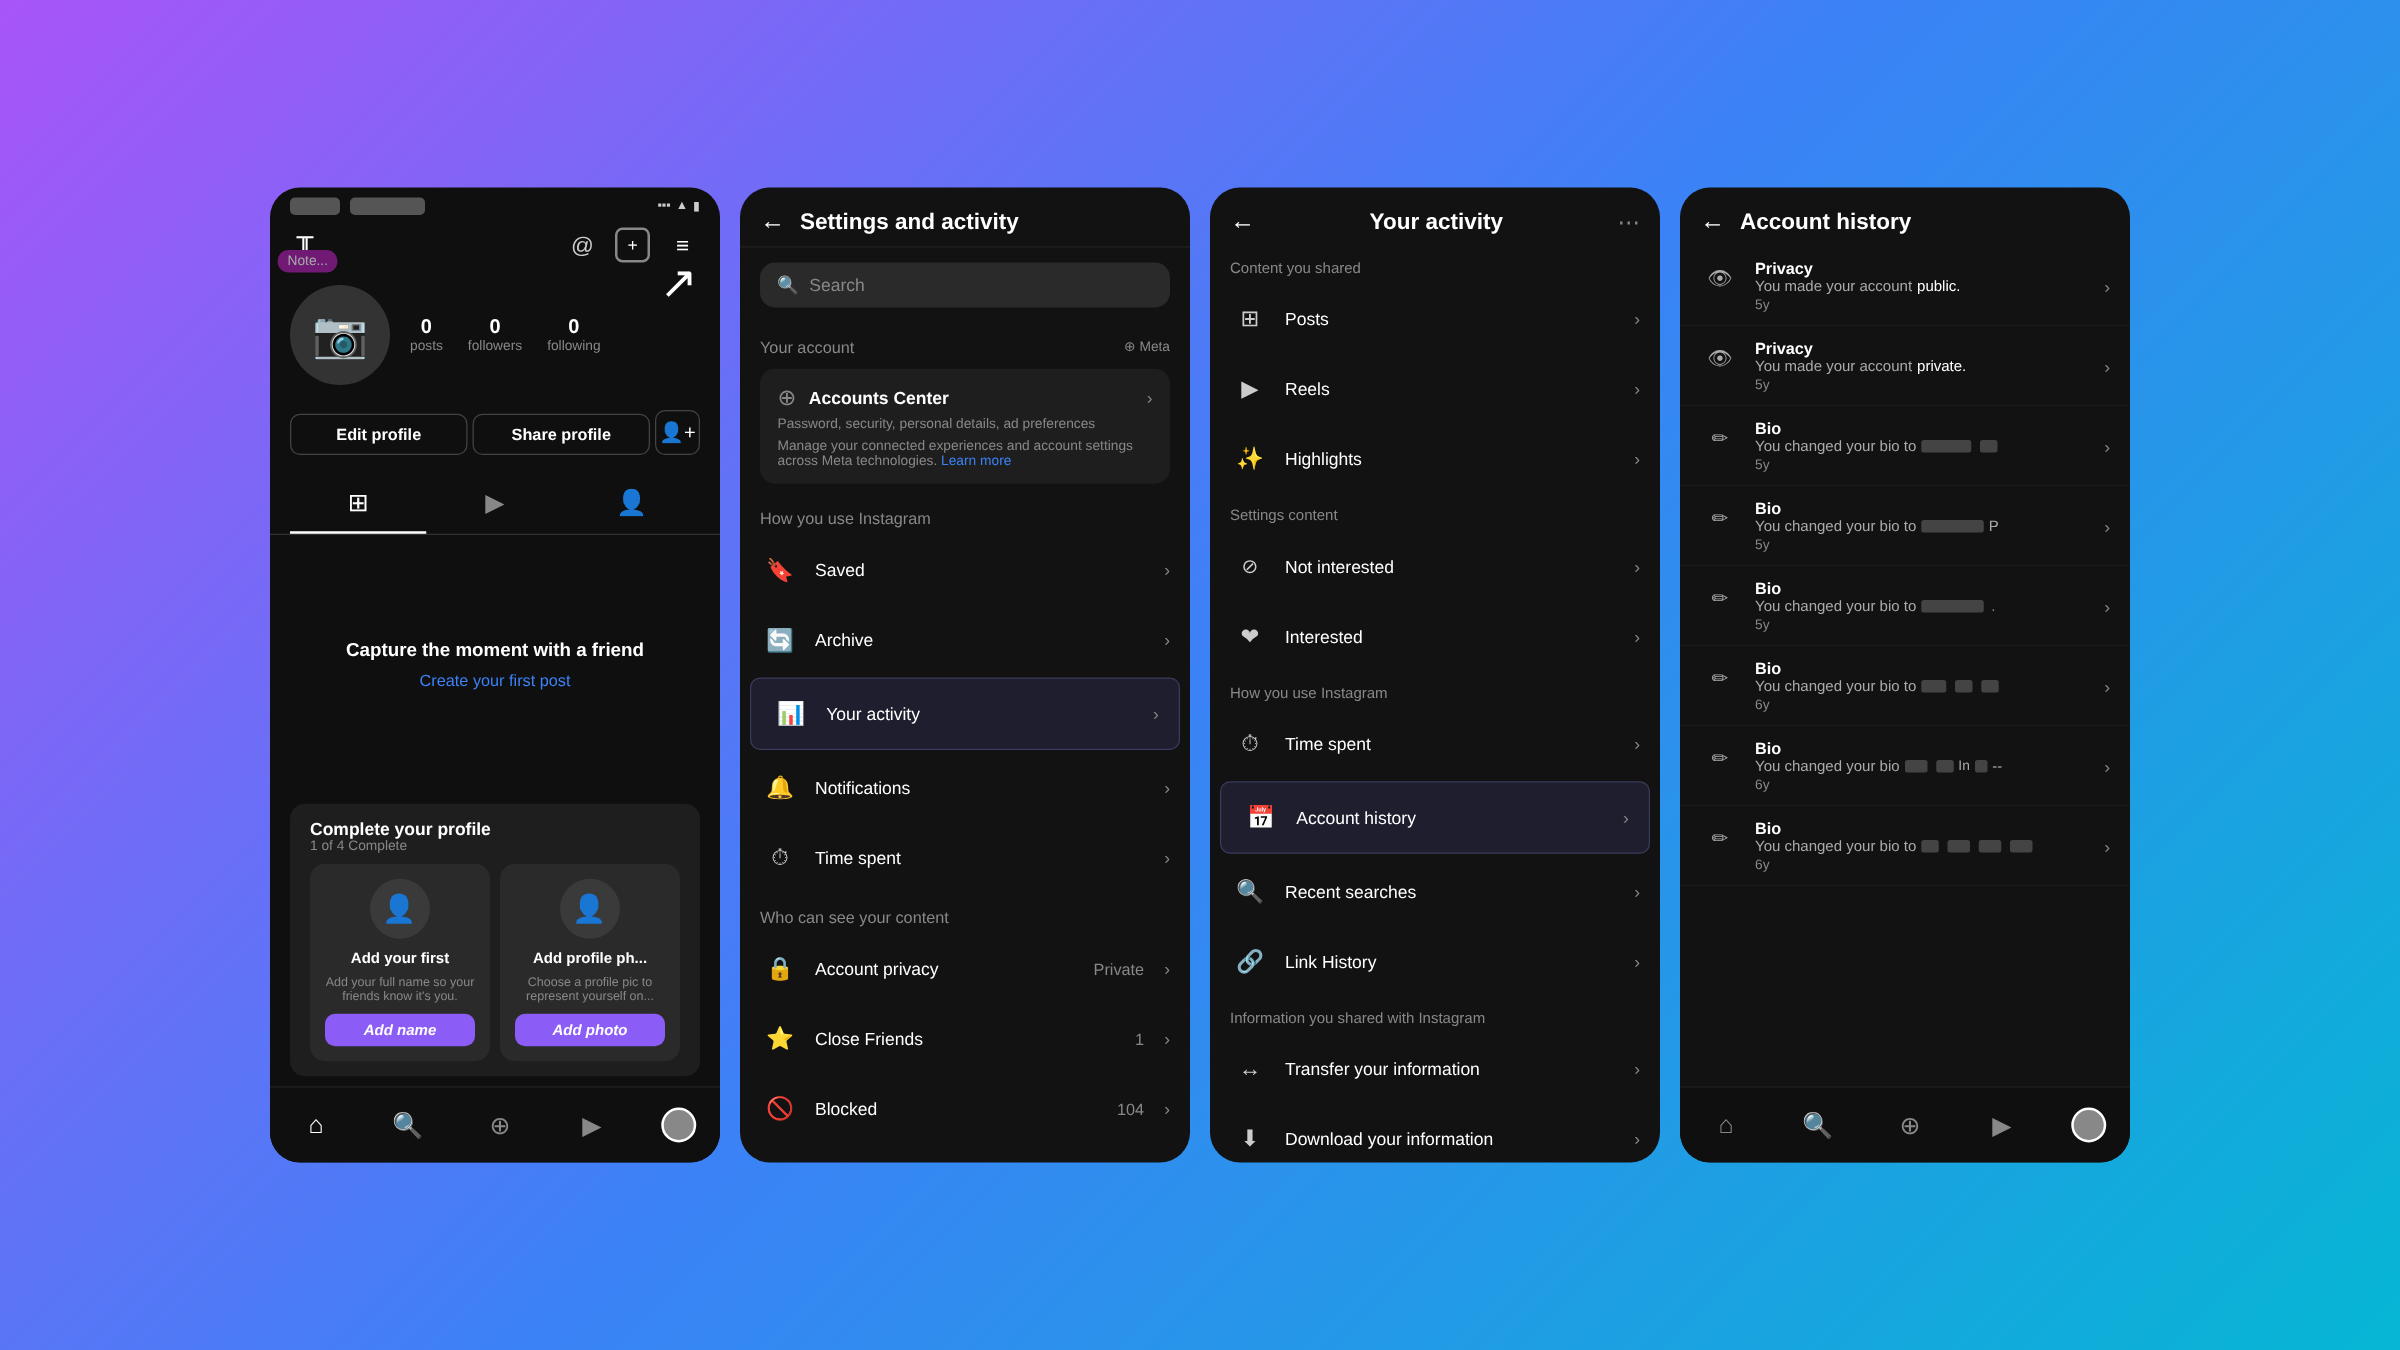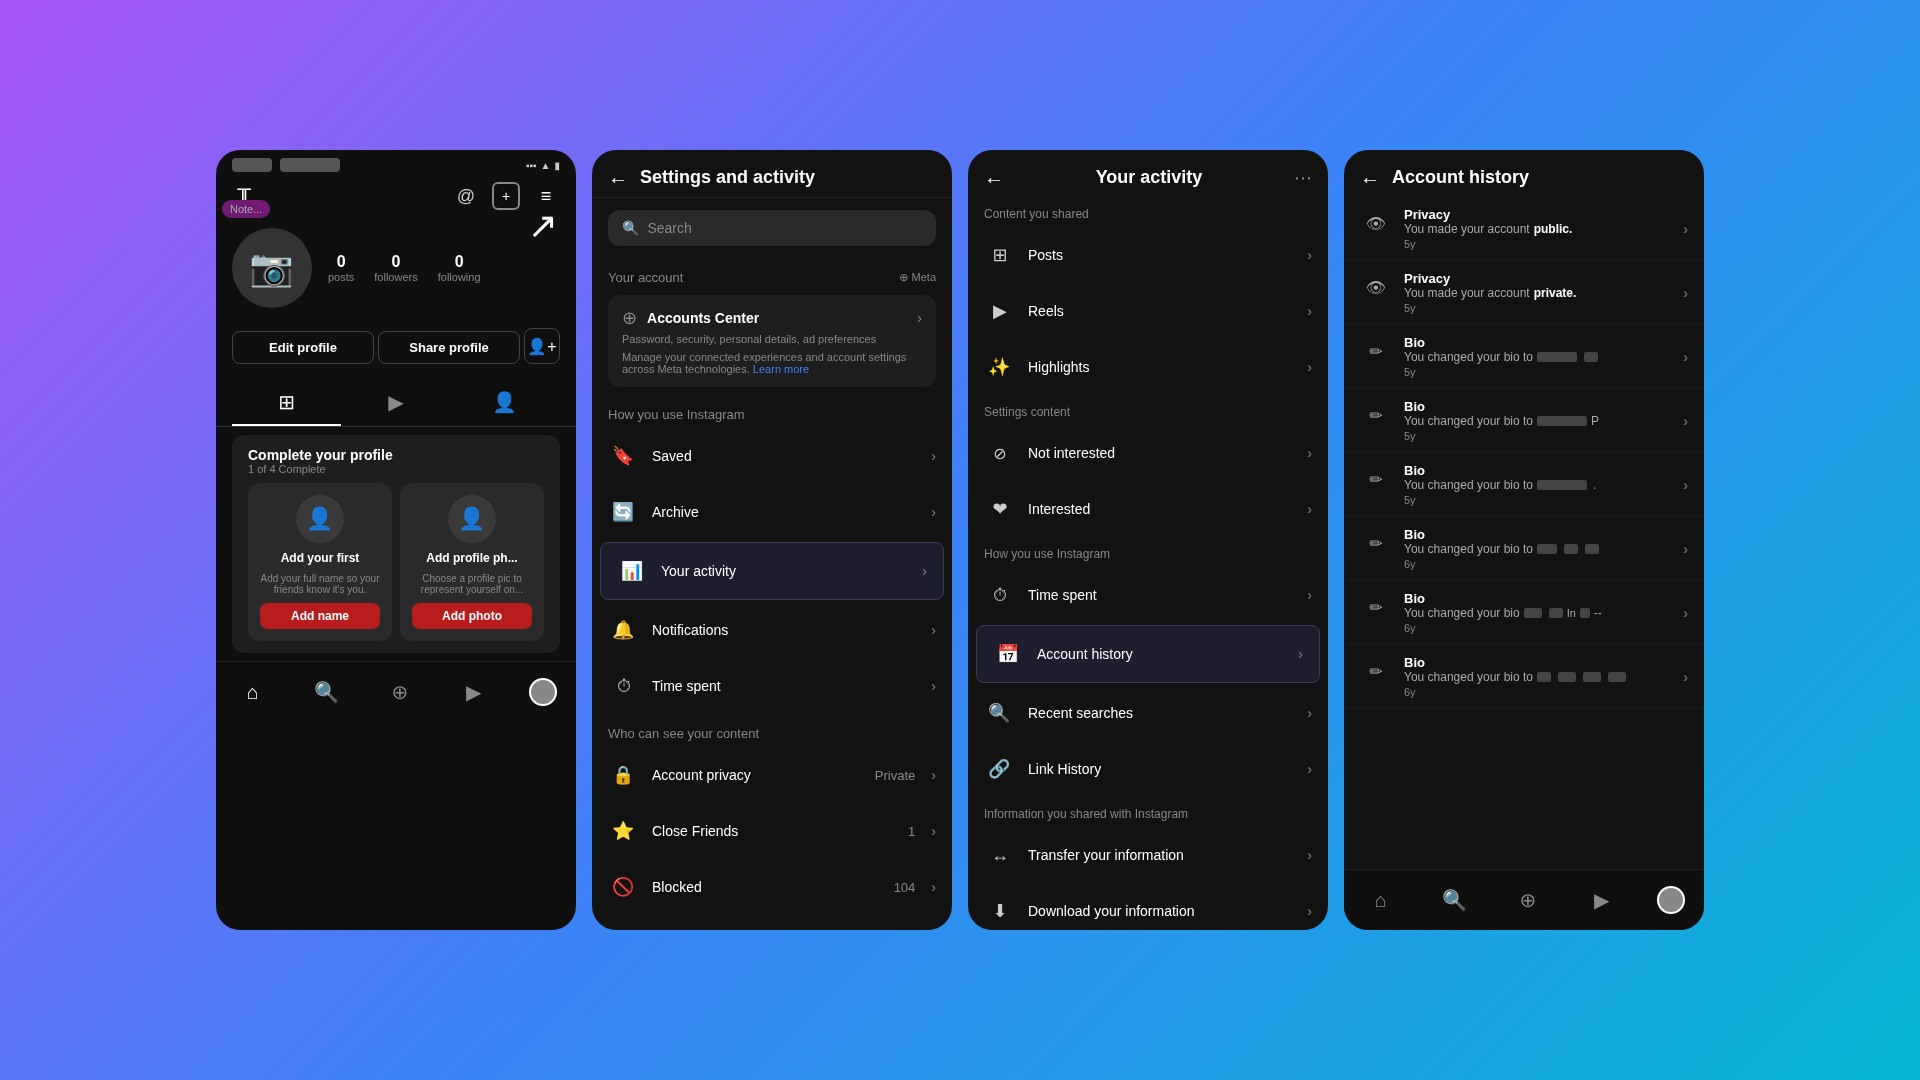--- a/index.html
+++ b/index.html
@@ -201,29 +201,30 @@
       background: #3a3a3a;
       display: flex;
       align-items: center;
       justify-content: center;
       font-size: 22px;
       color: #888;
     }
     .complete-item-title { font-size: 12px; font-weight: 600; text-align: center; }
     .complete-item-desc { font-size: 10px; color: #888; text-align: center; }
     .complete-btn {
-      background: #b91c1c;
+      background: #8b5cf6;
       color: white;
       border: none;
       border-radius: 8px;
       padding: 6px 12px;
       font-size: 12px;
       font-weight: 600;
       cursor: pointer;
       width: 100%;
+      font-style: italic;
     }
 
     
     .screen2 { background: #121212; }
     .settings-header {
       display: flex;
       align-items: center;
       padding: 16px 16px 8px;
       gap: 12px;
       border-bottom: 1px solid #222;
@@ -361,21 +362,21 @@
       display: flex;
       align-items: center;
       justify-content: center;
       font-size: 16px;
       color: #aaa;
       flex-shrink: 0;
     }
     .history-item-content { flex: 1; }
     .history-item-type { font-size: 13px; font-weight: 600; color: #fff; }
     .history-item-desc { font-size: 12px; color: #aaa; display: flex; align-items: center; gap: 4px; flex-wrap: wrap; }
-    .history-item-bold { font-weight: 700; color: #fff; }
+    .history-item-bold { font-weight: 400; color: #fff; }
     .history-item-time { font-size: 11px; color: #888; margin-top: 2px; }
     .history-item-right { color: #888; font-size: 14px; flex-shrink: 0; align-self: center; }
     .text-block {
       display: inline-block;
       height: 10px;
       background: #444;
       border-radius: 2px;
       vertical-align: middle;
     }
   </style>
@@ -445,20 +446,24 @@
         <span>👤+</span>
       </div>
     </div>
 
     <div class="profile-tabs">
       <div class="profile-tab active">⊞</div>
       <div class="profile-tab">▶</div>
       <div class="profile-tab">👤</div>
     </div>
 
+    <div class="profile-empty">
+      <div class="empty-text">Capture the moment with a friend</div>
+      <div class="empty-subtext">Create your first post</div>
+    </div>
 
     <div class="complete-profile-card">
       <div class="complete-title">Complete your profile</div>
       <div class="complete-subtitle">1 of 4 Complete</div>
       <div class="complete-items">
         <div class="complete-item">
           <div class="complete-item-icon">👤</div>
           <div class="complete-item-title">Add your first</div>
           <div class="complete-item-desc">Add your full name so your friends know it's you.</div>
           <button class="complete-btn">Add name</button>

